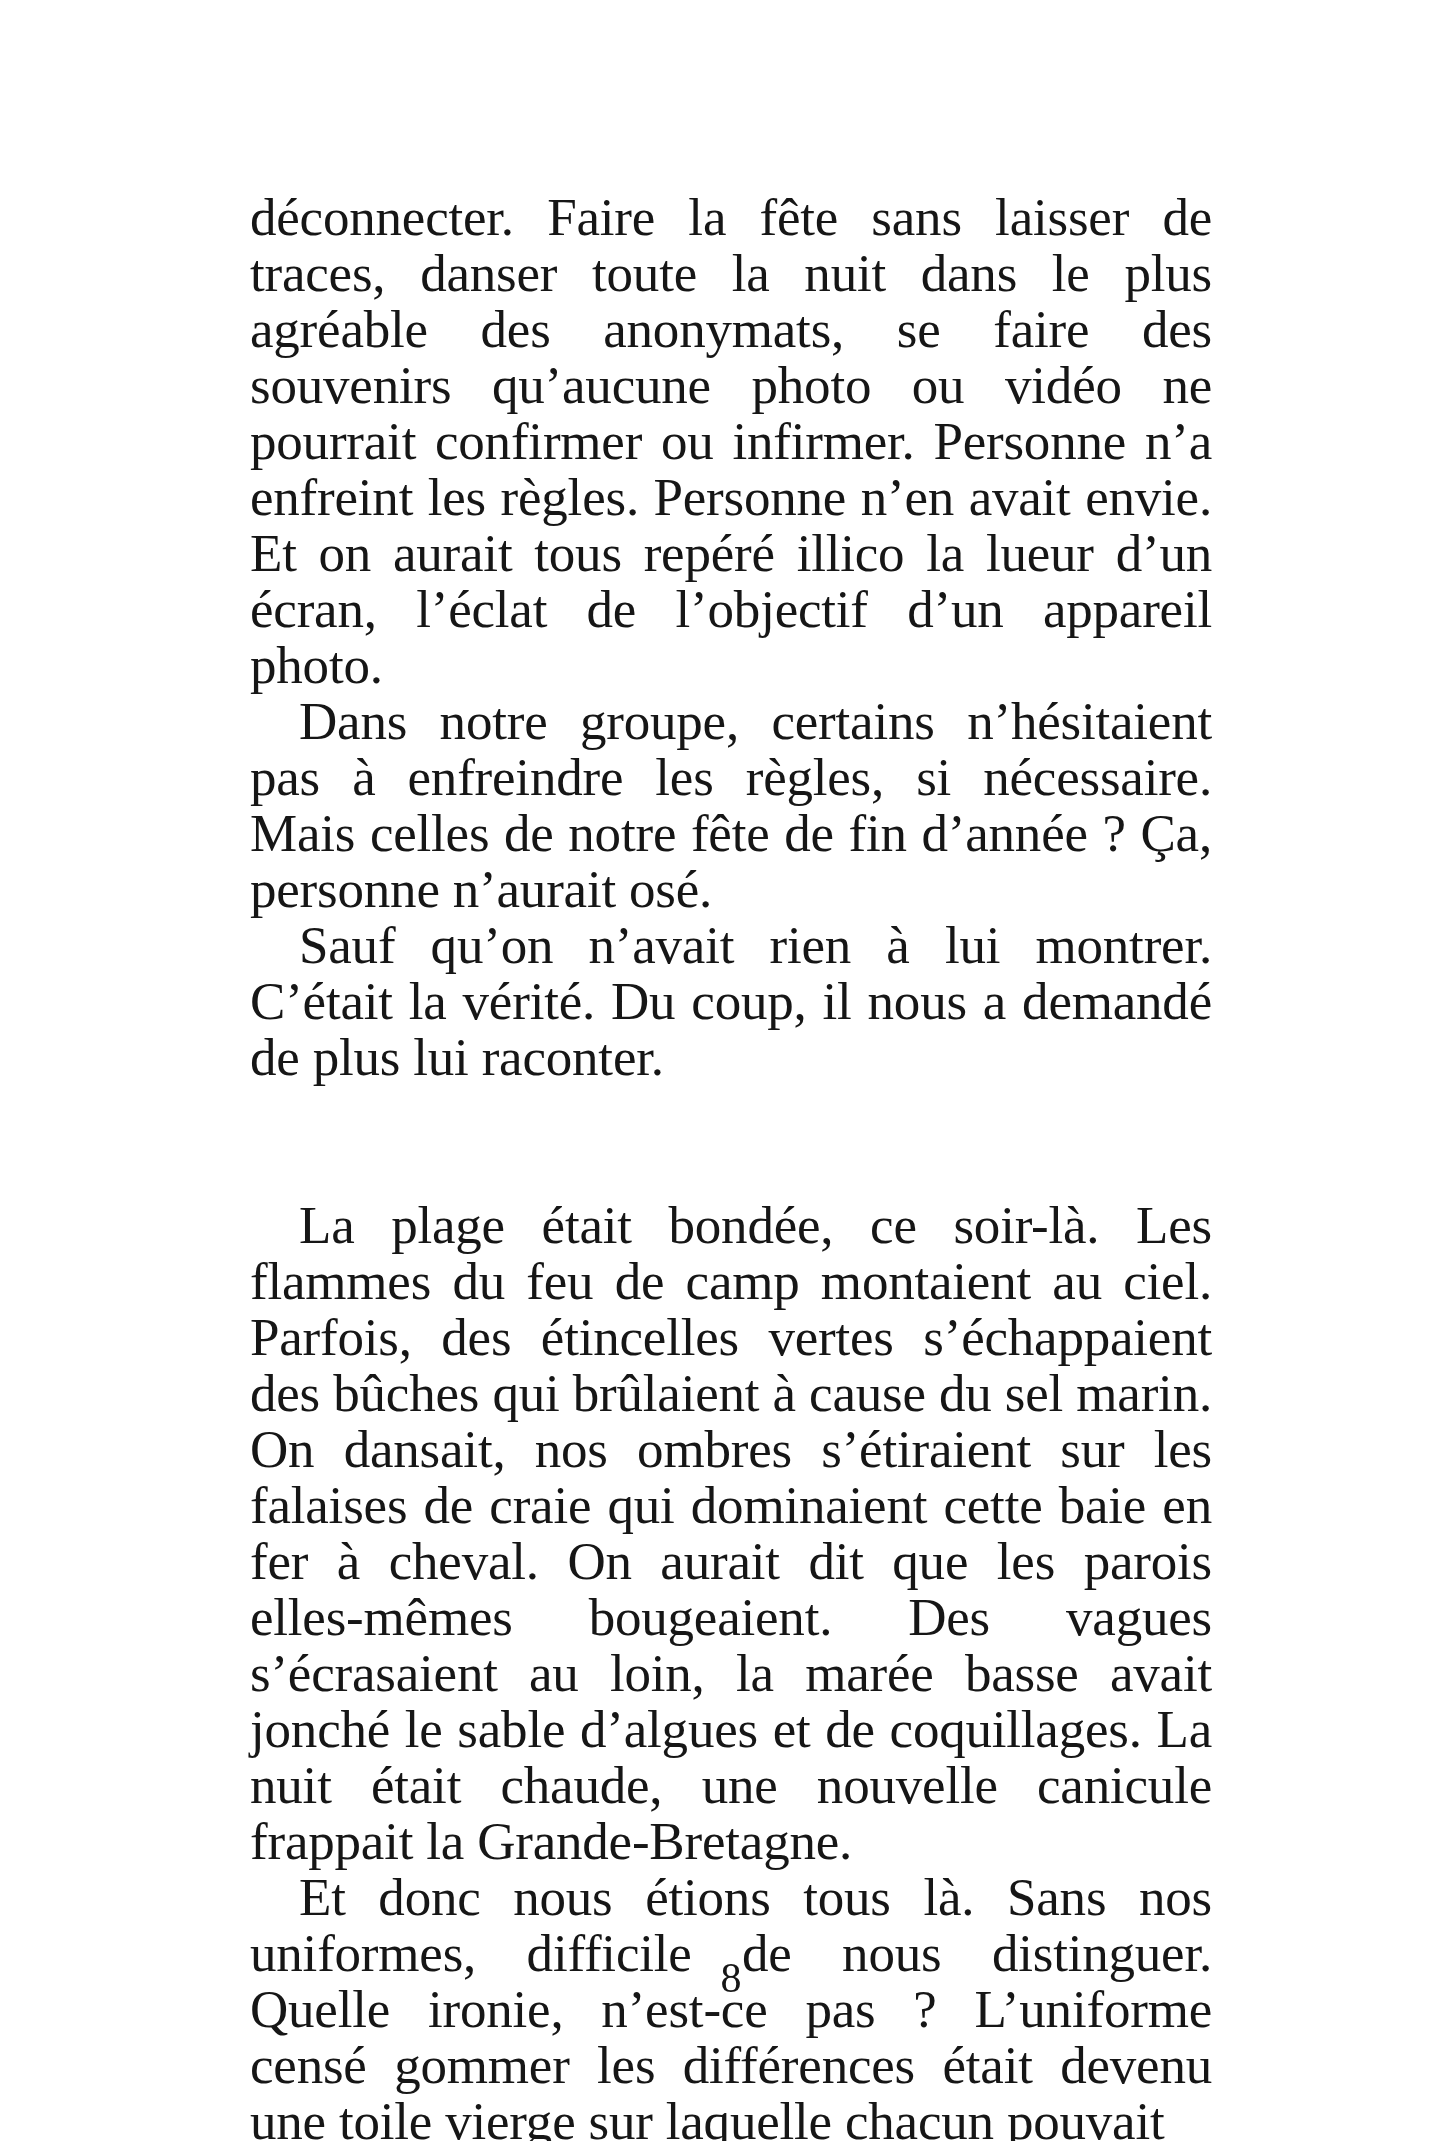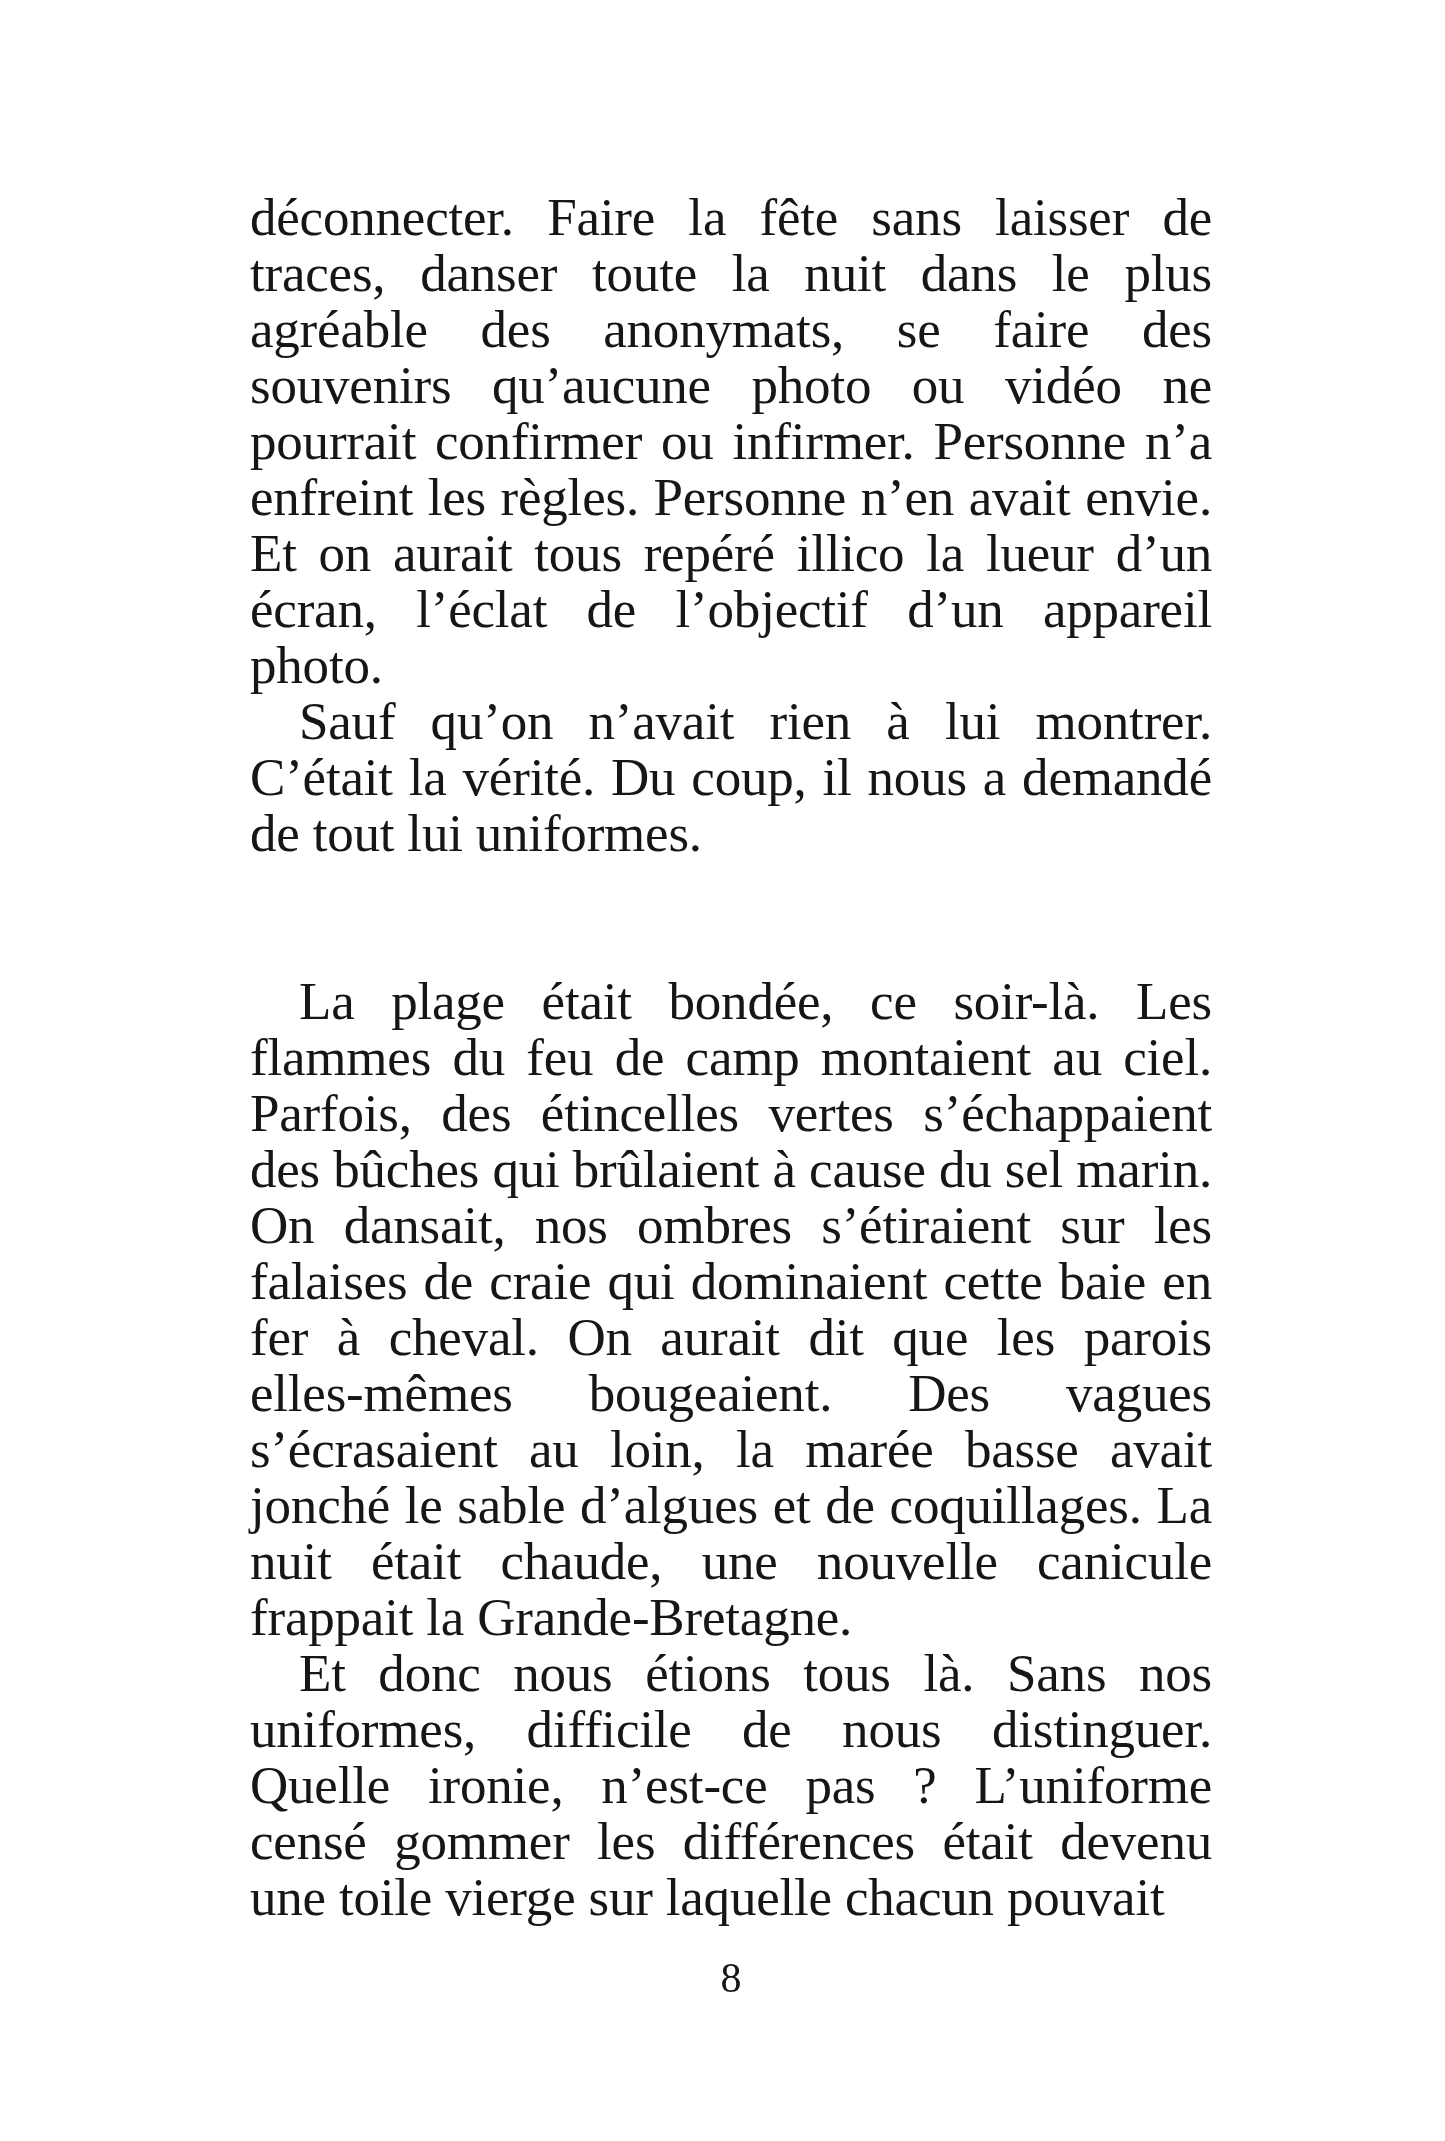--- a/index.html
+++ b/index.html
@@ -55,23 +55,24 @@
 </style>
 </head>
 <body>
 
 <div class="page">
 
   <main class="text-block">
 
     <p class="noindent">déconnecter. Faire la fête sans laisser de traces, danser toute la nuit dans le plus agréable des anonymats, se faire des souvenirs qu’aucune photo ou vidéo ne pourrait confirmer ou infirmer. Personne n’a enfreint les règles. Personne n’en avait envie. Et on aurait tous repéré illico la lueur d’un écran, l’éclat de l’objectif d’un appareil photo.</p>
 
+    <p>Dans notre groupe, certains n’hésitaient pas à enfreindre les règles, si nécessaire. Mais celles de notre fête de fin d’année&nbsp;? Ça, personne n’aurait osé.</p>
 
 
-    <p>Sauf qu’on n’avait rien à lui montrer. C’était la vérité. Du coup, il nous a demandé de tout lui uniformes.</p>
+    <p>Sauf qu’on n’avait rien à lui montrer. C’était la vérité. Du coup, il nous a demandé de plus lui raconter.</p>
 
     <div class="section-break"></div>
 
     <p>La plage était bondée, ce soir-là. Les flammes du feu de camp montaient au ciel. Parfois, des étincelles vertes s’échappaient des bûches qui brûlaient à cause du sel marin. On dansait, nos ombres s’étiraient sur les falaises de craie qui dominaient cette baie en fer à cheval. On aurait dit que les parois elles-mêmes bougeaient. Des vagues s’écrasaient au loin, la marée basse avait jonché le sable d’algues et de coquillages. La nuit était chaude, une nouvelle canicule frappait la Grande-Bretagne.</p>
 
     <p>Et donc nous étions tous là. Sans nos uniformes, difficile de nous distinguer. Quelle ironie, n’est-ce pas&nbsp;? L’uniforme censé gommer les différences était devenu une toile vierge sur laquelle chacun pouvait</p>
 
   </main>
 
   <footer class="folio">8</footer>

